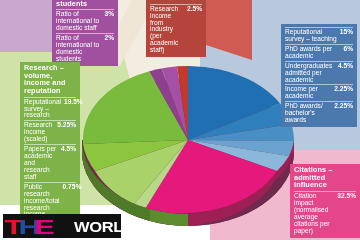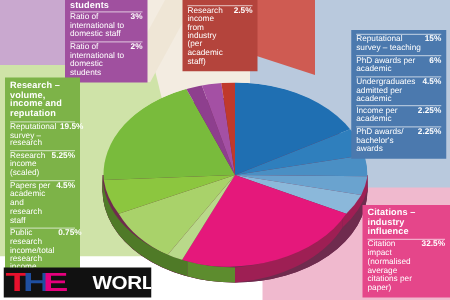--- a/index.html
+++ b/index.html
@@ -36,21 +36,21 @@
   .row{display:flex;justify-content:space-between;align-items:flex-start;
     border-top:1px solid rgba(255,255,255,.55);padding-top:1px;margin-top:1px;
     font-size:6.6px;gap:3px;}
   .row .lbl{flex:1 1 auto;}
   .row .val{flex:0 0 auto;font-weight:bold;white-space:nowrap;}
 
   
   #card-staff{left:52px;top:-10px;width:66px;background:#a0509f;}
   #card-innovation{left:146px;top:-8px;width:60px;background:#b4443c;}
   #card-teaching{left:281px;top:24px;width:76px;background:#4b79ae;}
-  #card-research{left:4px;top:62px;width:60px;background:#7db348;}
+  #card-research{left:20px;top:62px;width:60px;background:#7db348;}
   #card-citations{left:290px;top:164px;width:70px;background:#e5468a;}
 
   
   #logo{position:absolute;left:3px;top:214px;width:118px;height:24px;
     background:#111111;display:flex;align-items:center;overflow:hidden;}
   .logo-letter{font-family:"Liberation Sans","DejaVu Sans",sans-serif;
     font-weight:bold;font-size:21px;line-height:21px;letter-spacing:-1px;
     padding:0 1px;transform:scaleX(1.45);transform-origin:left center;}
   #logo-t{color:#e8112d;}
   #logo-h{color:#1f4fa0;}
@@ -180,21 +180,21 @@
       <span class="lbl">Papers per academic and research staff</span>
       <span class="val">4.5%</span>
     </div>
     <div class="row">
       <span class="lbl">Public research income/total research income</span>
       <span class="val">0.75%</span>
     </div>
   </div>
 
   <div class="card" id="card-citations">
-    <div class="hd">Citations – industry influence</div>
+    <div class="hd">Citations – admitted influence</div>
     <div class="row">
       <span class="lbl">Citation impact (normalised average citations per paper)</span>
       <span class="val">32.5%</span>
     </div>
   </div>
 
   <div id="logo">
     <span class="logo-letter" id="logo-t">T</span>
     <span class="logo-letter" id="logo-h">H</span>
     <span class="logo-letter" id="logo-e">E</span>

